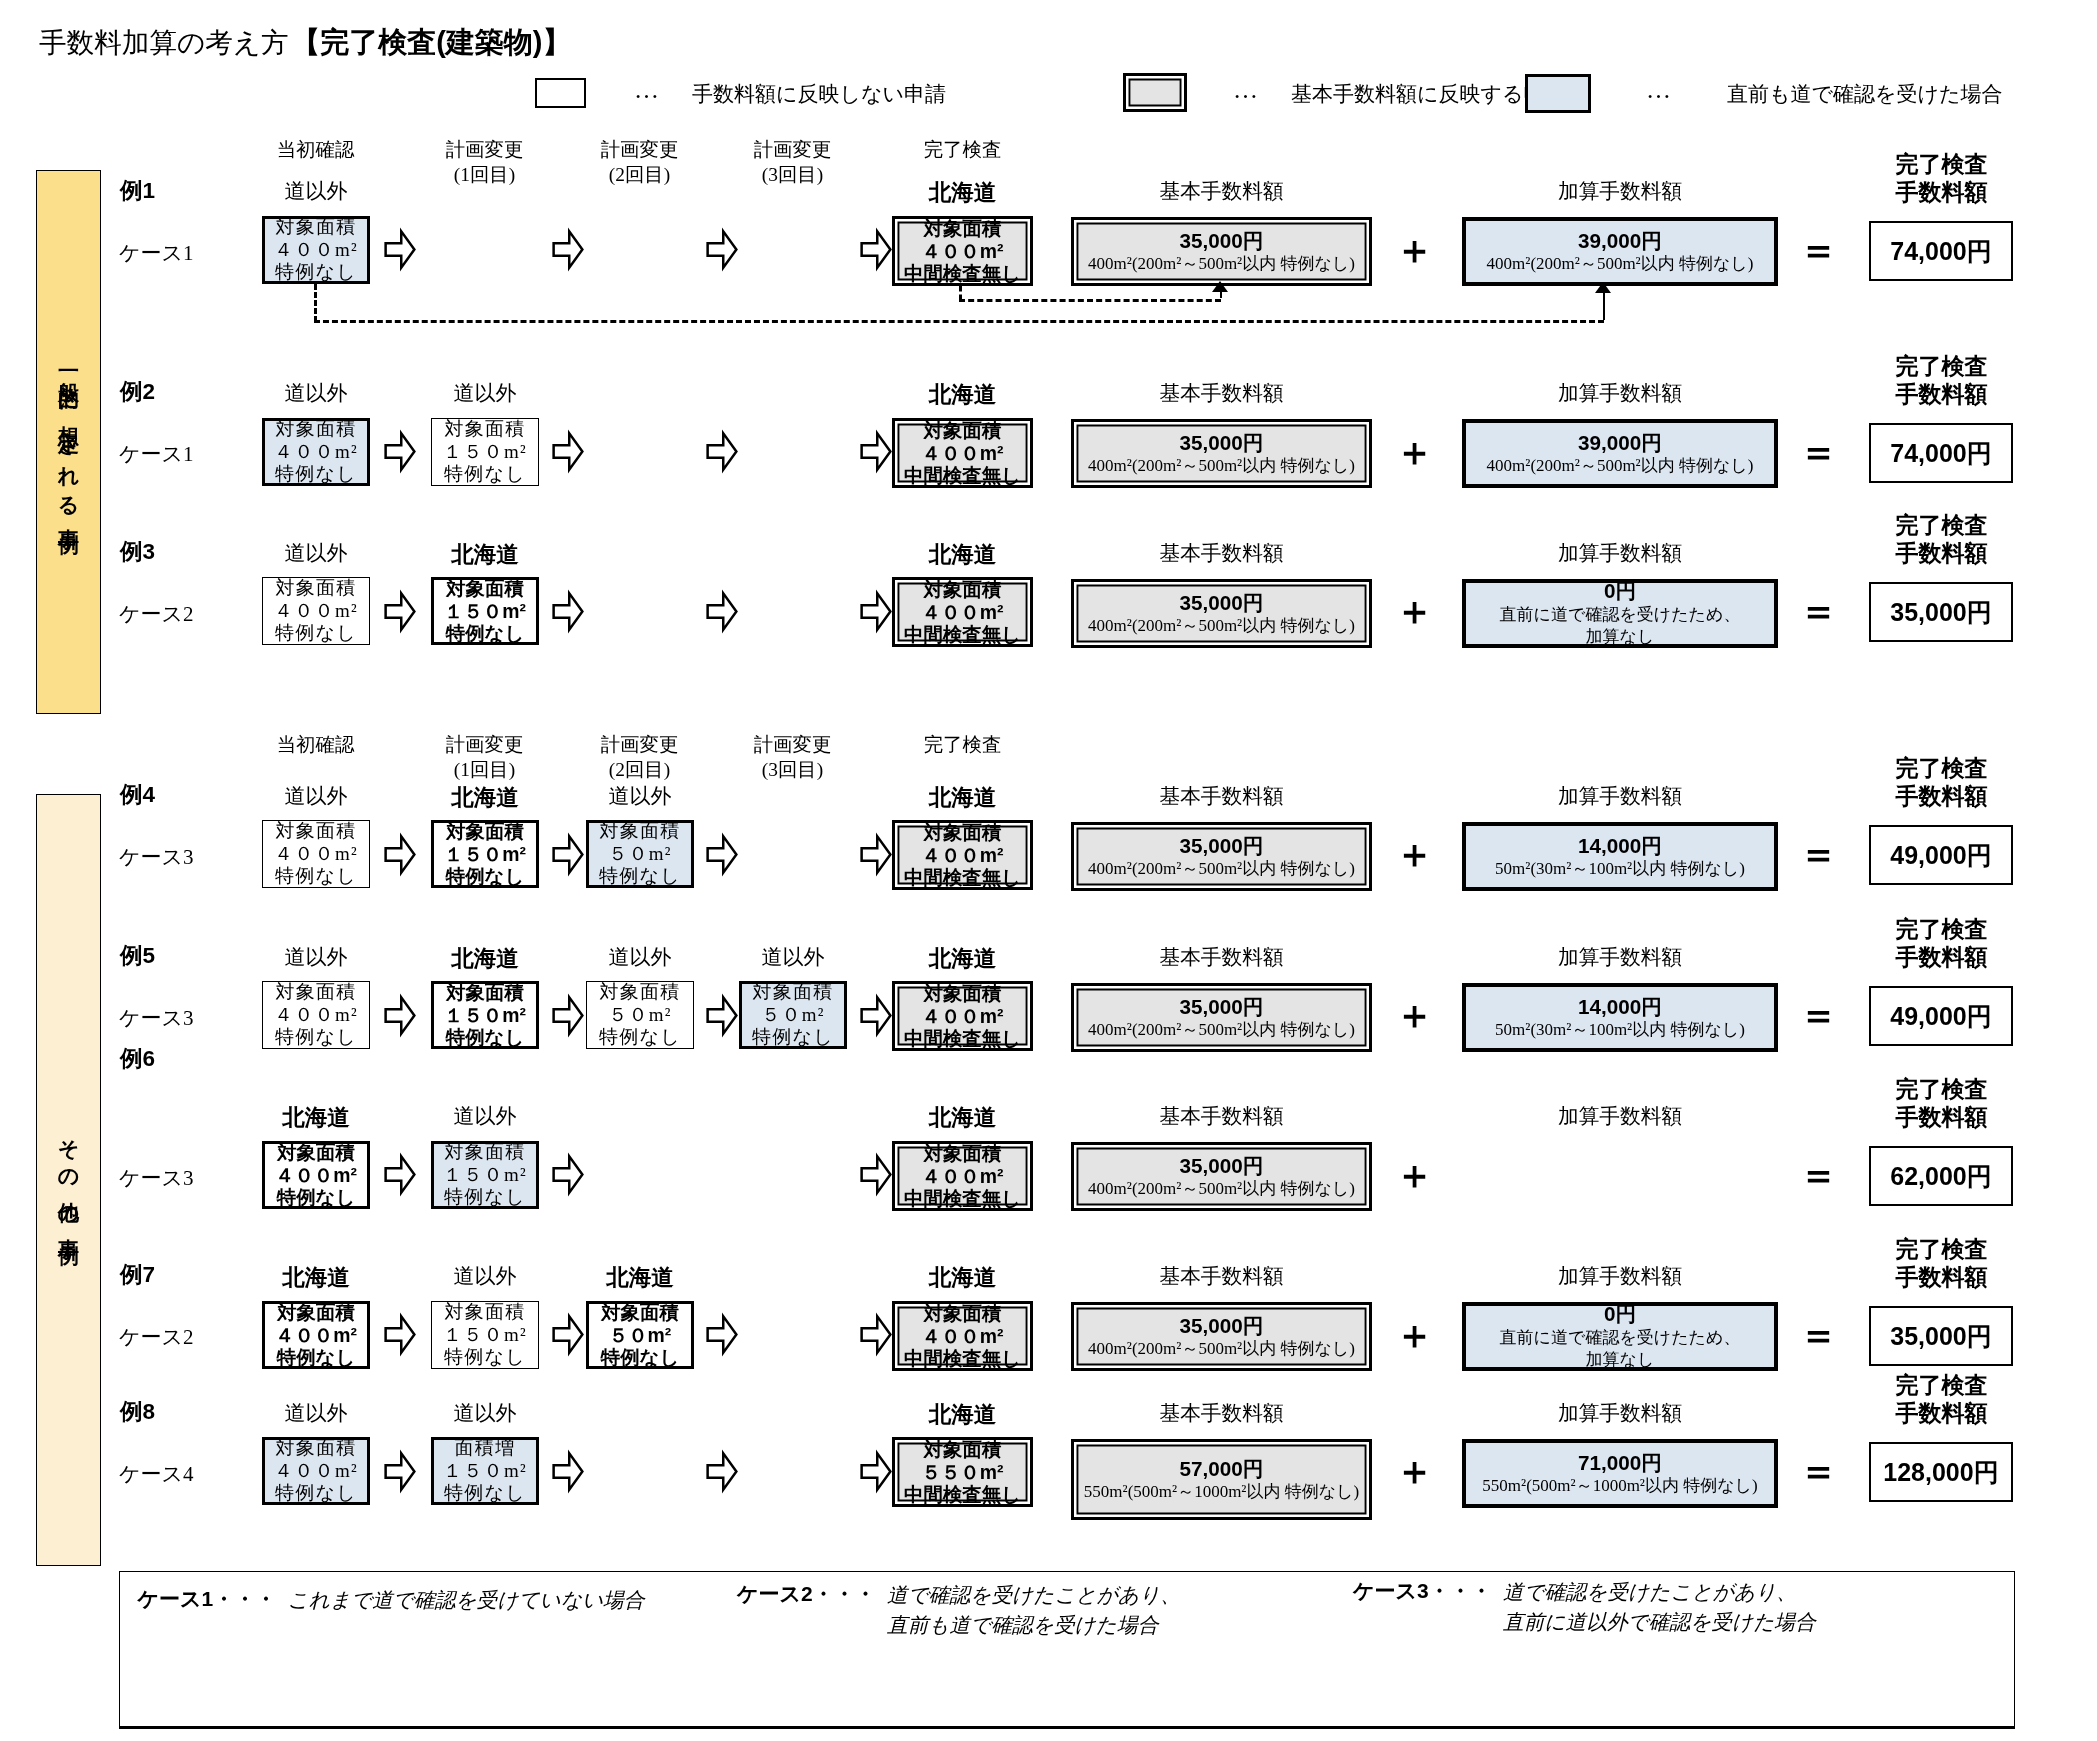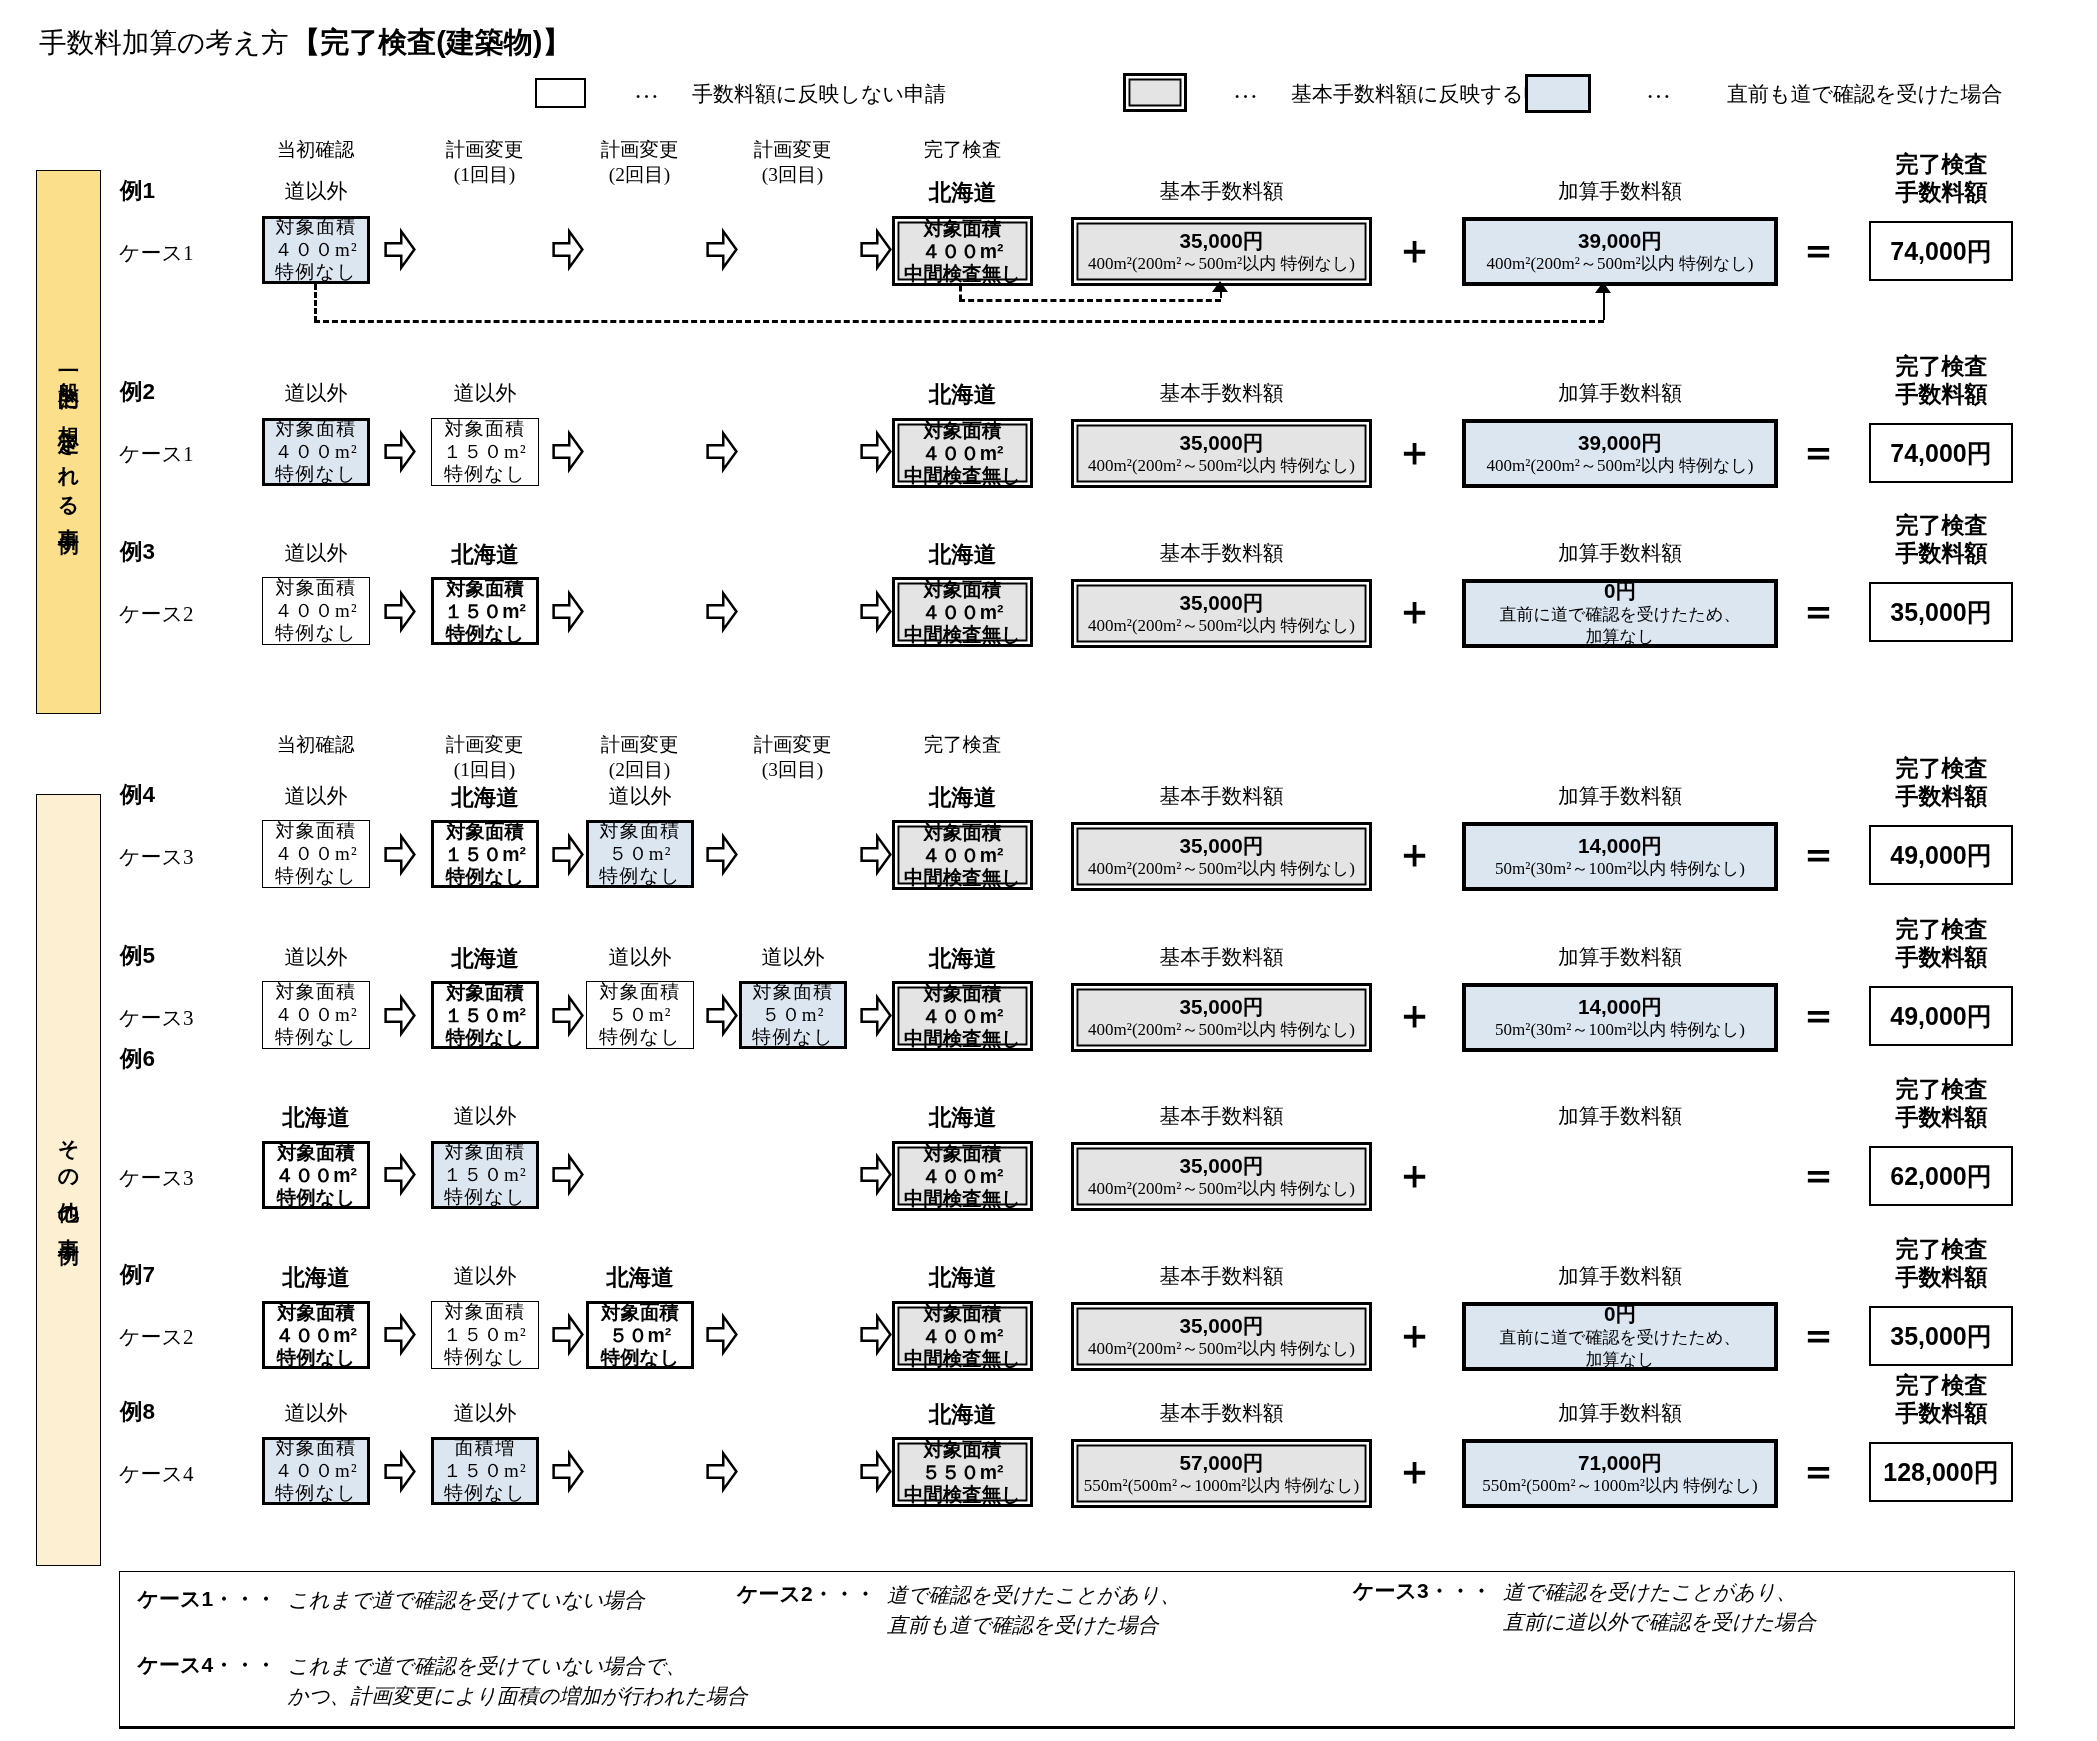--- a/index.html
+++ b/index.html
@@ -108,25 +108,20 @@
     </div>
     <div class="abs note" style="left:617px;top:7.5px;">
       <span class="nlabel">ケース2・・・</span>
       <span class="ntext">道で確認を受けたことがあり、
 直前も道で確認を受けた場合</span>
     </div>
     <div class="abs note" style="left:1233px;top:5px;">
       <span class="nlabel">ケース3・・・</span>
       <span class="ntext">道で確認を受けたことがあり、
 直前に道以外で確認を受けた場合</span>
-    </div>
-    <div class="abs note" style="left:17.5px;top:79px;">
-      <span class="nlabel">ケース4・・・</span>
-      <span class="ntext">これまで道で確認を受けていない場合で、
-かつ、計画変更により面積の増加が行われた場合</span>
     </div>
   </div>
 <div class="stage-head abs" style="left: 234px; top: 137px; width: 163px;">当初確認</div>
     <div class="stage-head abs" style="left: 403px; top: 137px; width: 163px;">計画変更
 (1回目)</div>
     <div class="stage-head abs" style="left: 558px; top: 137px; width: 163px;">計画変更
 (2回目)</div>
     <div class="stage-head abs" style="left: 711px; top: 137px; width: 163px;">計画変更
 (3回目)</div>
     <div class="stage-head abs" style="left: 881px; top: 137px; width: 163px;">完了検査</div>
@@ -528,21 +523,21 @@
     <div class="abs" style="left: 551px; top: 1449px; width: 34px; height: 45px;"><svg width="34" height="45" viewBox="0 0 54 72">
         <path d="M4 26 H29 V7 L50 36 29 65 V46 H4 Z" fill="#ffffff" stroke="#000000" stroke-width="4" stroke-linejoin="miter"></path>
       </svg></div>
     <div class="abs" style="left: 705px; top: 1449px; width: 34px; height: 45px;"><svg width="34" height="45" viewBox="0 0 54 72">
         <path d="M4 26 H29 V7 L50 36 29 65 V46 H4 Z" fill="#ffffff" stroke="#000000" stroke-width="4" stroke-linejoin="miter"></path>
       </svg></div>
     <div class="abs" style="left: 859px; top: 1449px; width: 34px; height: 45px;"><svg width="34" height="45" viewBox="0 0 54 72">
         <path d="M4 26 H29 V7 L50 36 29 65 V46 H4 Z" fill="#ffffff" stroke="#000000" stroke-width="4" stroke-linejoin="miter"></path>
       </svg></div>
     <div class="rheader abs" style="left: 1071px; top: 1399px; width: 301px;">基本手数料額</div>
-    <div class="amt basic abs" style="left: 1071px; top: 1439px; width: 301px; height: 69px;">
+    <div class="amt basic abs" style="left: 1071px; top: 1439px; width: 301px; height: 81px;">
       <div class="amt-amount">57,000円</div>
       <div class="amt-sub">550m²(500m²～1000m²以内 特例なし)</div>
     </div>
     <div class="op abs" style="left: 1395px; top: 1451px; width: 50px;">＋</div>
     <div class="rheader abs" style="left: 1462px; top: 1399px; width: 316px;">加算手数料額</div>
     <div class="amt add abs" style="left: 1462px; top: 1439px; width: 316px; height: 69px;">
       <div class="amt-amount">71,000円</div>
       <div class="amt-sub">550m²(500m²～1000m²以内 特例なし)</div>
     </div>
     <div class="op abs" style="left: 1799px; top: 1451px; width: 50px;">＝</div>

